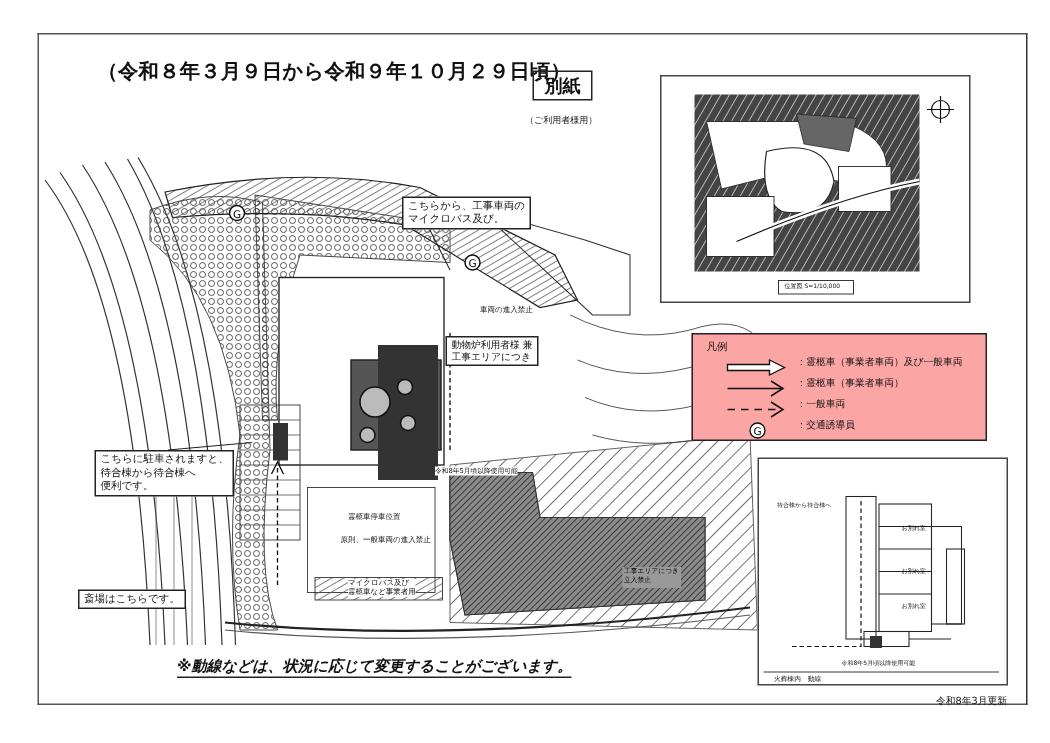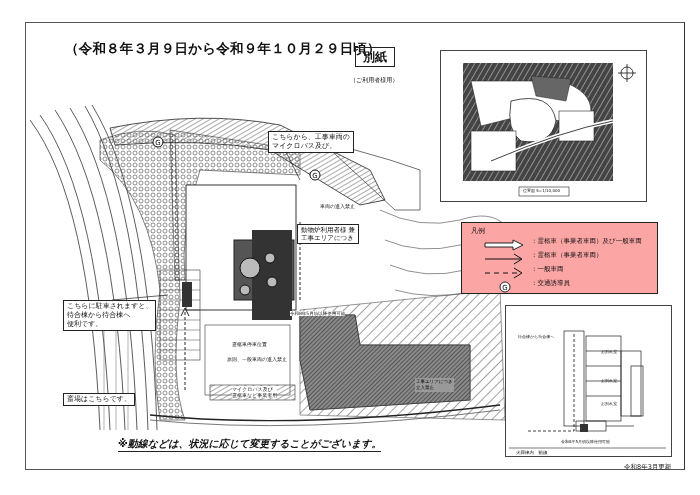--- a/index.html
+++ b/index.html
@@ -128,21 +128,21 @@
 <div class="abs tiny" style="left:320px;top:203px;font-size:5px">車両の進入禁止</div>
 <div class="abs callout" style="left:297px;top:224px;font-size:6.5px;line-height:8px">
   <div>動物炉利用者様 兼</div>
   <div>工事エリアにつき</div>
 </div>
 <div class="abs callout" style="left:63px;top:300px">
   <div>こちらに駐車されますと、</div>
   <div>待合棟から待合棟へ</div>
   <div>便利です。</div>
 </div>
-<div class="abs callout" style="left:63px;top:393px">斎場はこちらです。</div>
+<div class="abs callout" style="left:52px;top:393px">斎場はこちらです。</div>
 <div class="abs tiny" style="left:290px;top:311px;font-size:4.5px;background:#fff">令和8年5月頃以降使用可能</div>
 <div class="abs tiny" style="left:232px;top:341px;font-size:5px;background:#fff">霊柩車停車位置</div>
 <div class="abs tiny" style="left:227px;top:356px;font-size:5px;background:#fff">原則、一般車両の進入禁止</div>
 <div class="abs tiny" style="left:232px;top:386px;font-size:5px;line-height:6px;background:#fff">
   <div>マイクロバス及び</div>
   <div>霊柩車など事業者用</div>
 </div>
 <div class="abs tiny" style="left:415px;top:378px;font-size:4.5px;line-height:6px;background:#999;color:#000;padding:1px">
   <div>工事エリアにつき</div>
   <div>立入禁止</div>

